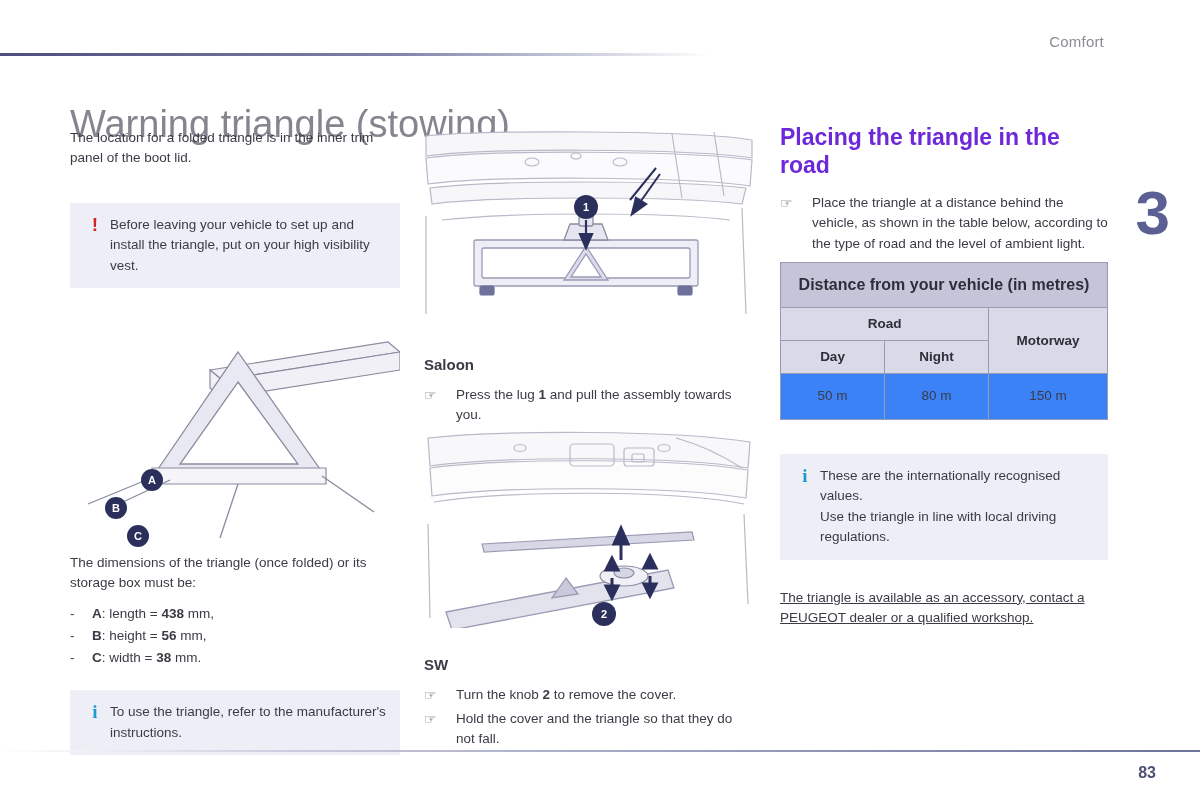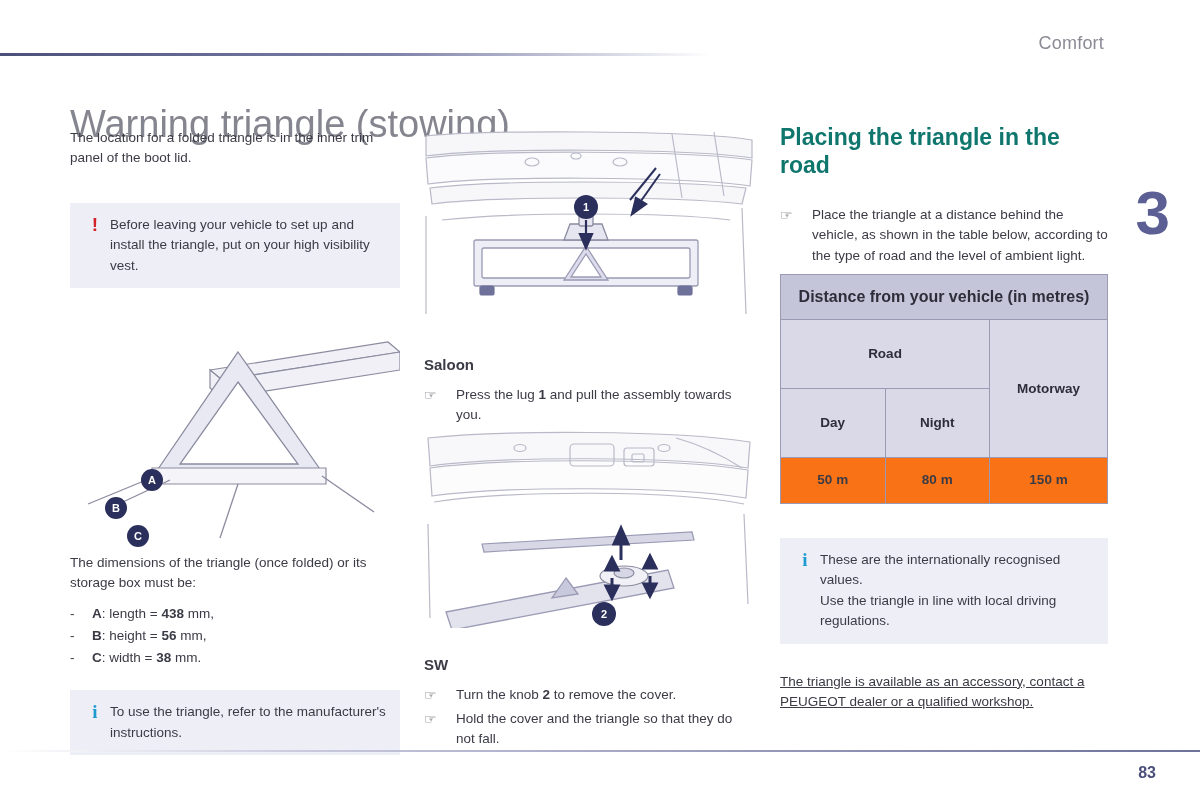--- a/index.html
+++ b/index.html
@@ -22,21 +22,21 @@
     left: 0;
     top: 53px;
     width: 710px;
     height: 3px;
     background: linear-gradient(to right, #4c4f7a 0%, #7e81a8 55%, #ffffff 100%);
   }
   .header-label {
     position: absolute;
     right: 96px;
     top: 33px;
-    font-size: 18px;
+    font-size: 15px;
     color: #8b8b96;
     letter-spacing: 0.2px;
   }
 
   
   .chapter-number {
     position: absolute;
     right: 30px;
     top: 182px;
     font-size: 62px;
@@ -123,53 +123,52 @@
   
   .subhead {
     font-size: 15px;
     font-weight: bold;
     color: #3b3b46;
     margin: 16px 0 8px 0;
   }
   .h2-right {
     font-size: 23px;
     font-weight: bold;
-    color: #0f766e;
+    color: #6d28d9;
     line-height: 1.2;
-    margin: 0 0 26px 0;
+    margin: 0 0 14px 0;
   }
 
   
   table.dist {
     border-collapse: collapse;
     width: 328px;
     margin-top: 8px;
     font-size: 13.5px;
   }
   table.dist th, table.dist td {
     border: 1px solid #9a9ab4;
     text-align: center;
-    padding: 24px 4px;
+    padding: 6px 4px;
   }
   table.dist th.title {
     background: #c5c5da;
     font-size: 16px;
     font-weight: bold;
     color: #2e2e3a;
     padding: 10px 4px;
   }
   table.dist th.sub {
     background: #d9d9e8;
     font-weight: bold;
     color: #2e2e3a;
   }
   table.dist td.val {
-    background: #f97316;
+    background: #3b82f6;
     padding: 12px 16px;
-    font-weight: bold;
   }
 
   
   .fig { position: absolute; }
 
   .badge {
     fill: #2b2f5c;
   }
   .badge-text {
     fill: #ffffff;

